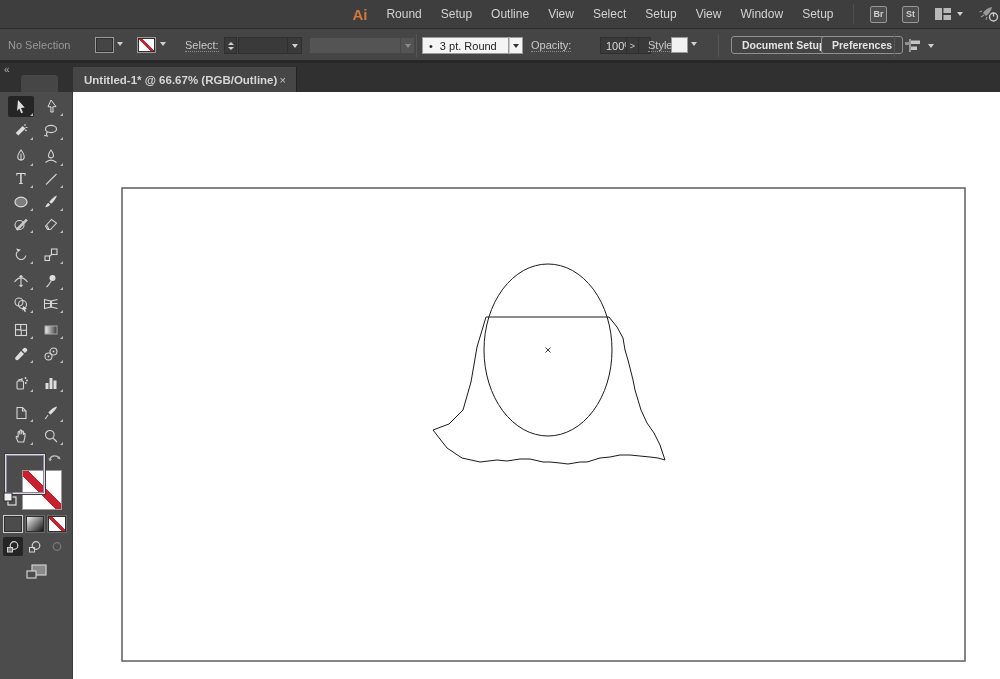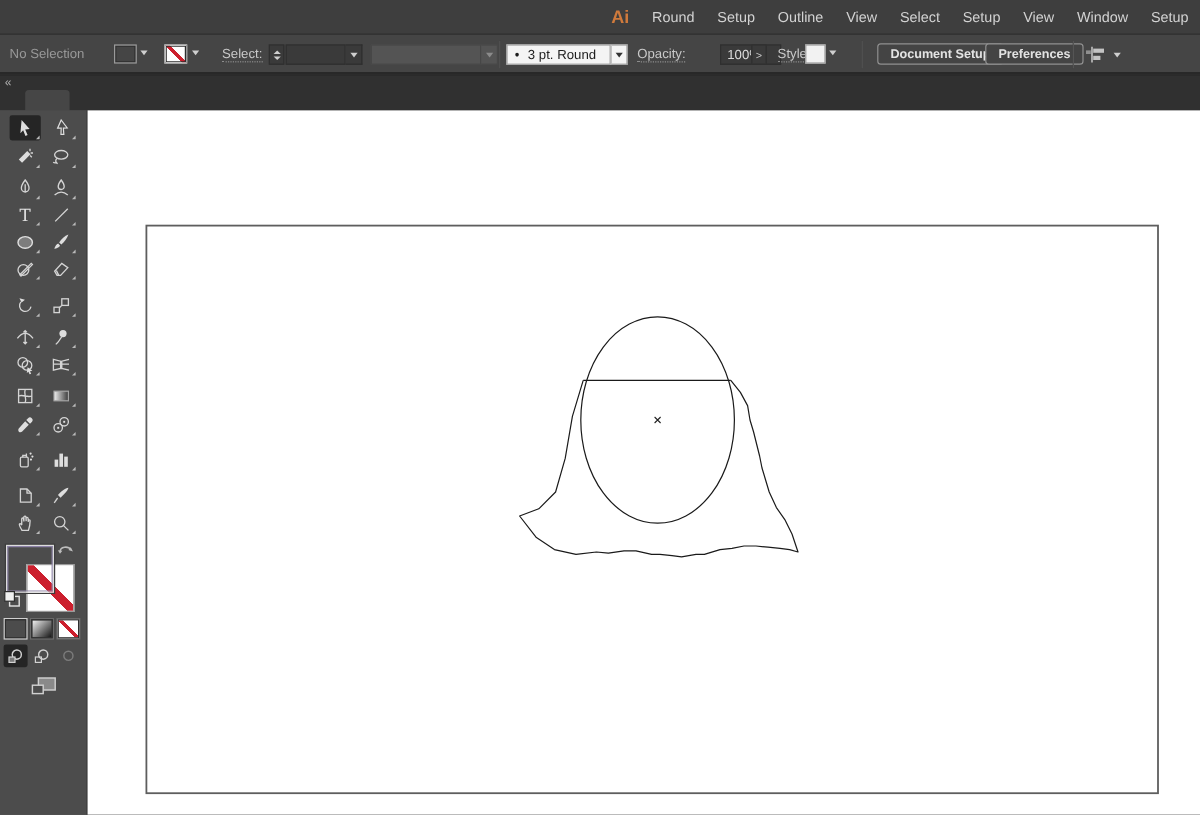--- a/index.html
+++ b/index.html
@@ -112,20 +112,38 @@
     <li>Round</li>
     <li>Setup</li>
     <li>Outline</li>
     <li>View</li>
     <li>Select</li>
     <li>Setup</li>
     <li>View</li>
     <li>Window</li>
     <li>Setup</li>
   </ul>
+  <div class="menu-right">
+    <div class="sq-btn">Br</div>
+    <div class="sq-btn">St</div>
+    <div class="icon-with-caret">
+      <svg width="18" height="14" viewBox="0 0 18 14">
+        <rect x="1" y="1" width="7" height="12" fill="#b8b8b8"></rect>
+        <rect x="9.5" y="1" width="7.5" height="5" fill="#b8b8b8"></rect>
+        <rect x="9.5" y="8" width="7.5" height="5" fill="#b8b8b8"></rect>
+      </svg>
+      <span class="caret"></span>
+    </div>
+    <svg width="22" height="18" viewBox="0 0 22 18">
+      <path d="M14 2c-3.5.5-7 3-9 6l3 3c3-2 5.5-5.5 6-9z" fill="#9a9a9a"></path>
+      <path d="M4 6l-2.5 1M6 10l-3 2M9 12l-1 2.8" stroke="#9a9a9a" stroke-width="1.2" fill="none"></path>
+      <circle cx="15.5" cy="12" r="4" stroke="#c9c9c9" stroke-width="1.4" fill="none"></circle>
+      <path d="M15.5 7.5v4" stroke="#c9c9c9" stroke-width="1.4"></path>
+    </svg>
+  </div>
 </div>
 
 <div class="controlbar">
   <span class="cb cb-status" style="left:8px">No Selection</span>
 
   <div class="cb mini-swatch" style="left:95px"></div>
   <span class="cb caret cb-caret" style="left:117px"></span>
 
   <div class="cb mini-swatch none-diag" style="left:137px"></div>
   <span class="cb caret cb-caret" style="left:160px"></span>
@@ -176,20 +194,24 @@
       <rect x="8" y="8.5" width="6" height="3.5" fill="#c4c4c4"></rect>
       <rect x="2" y="4" width="4" height="3" fill="#8f8f8f"></rect>
     </svg>
     <span class="caret"></span>
   </div>
 </div>
 
 <div class="tabbar">
   <span class="collapse-glyph">«</span>
   <div class="panel-grip"></div>
+  <div class="doc-tab">
+    <span class="title">Untitled-1* @ 66.67% (RGB/Outline)</span>
+    <span class="close">×</span>
+  </div>
 </div>
 
 <div class="main">
 
   <div class="toolbar">
 
     <div class="tool selected" style="left:8px;top:4px" title="Selection Tool">
       <svg width="16" height="16" viewBox="0 0 16 16">
           <path class="tfill" d="M5 1l6.7 7.6-3.7.3 2 4.6-1.8.8-1.9-4.7L4 12z"></path>
         </svg>

